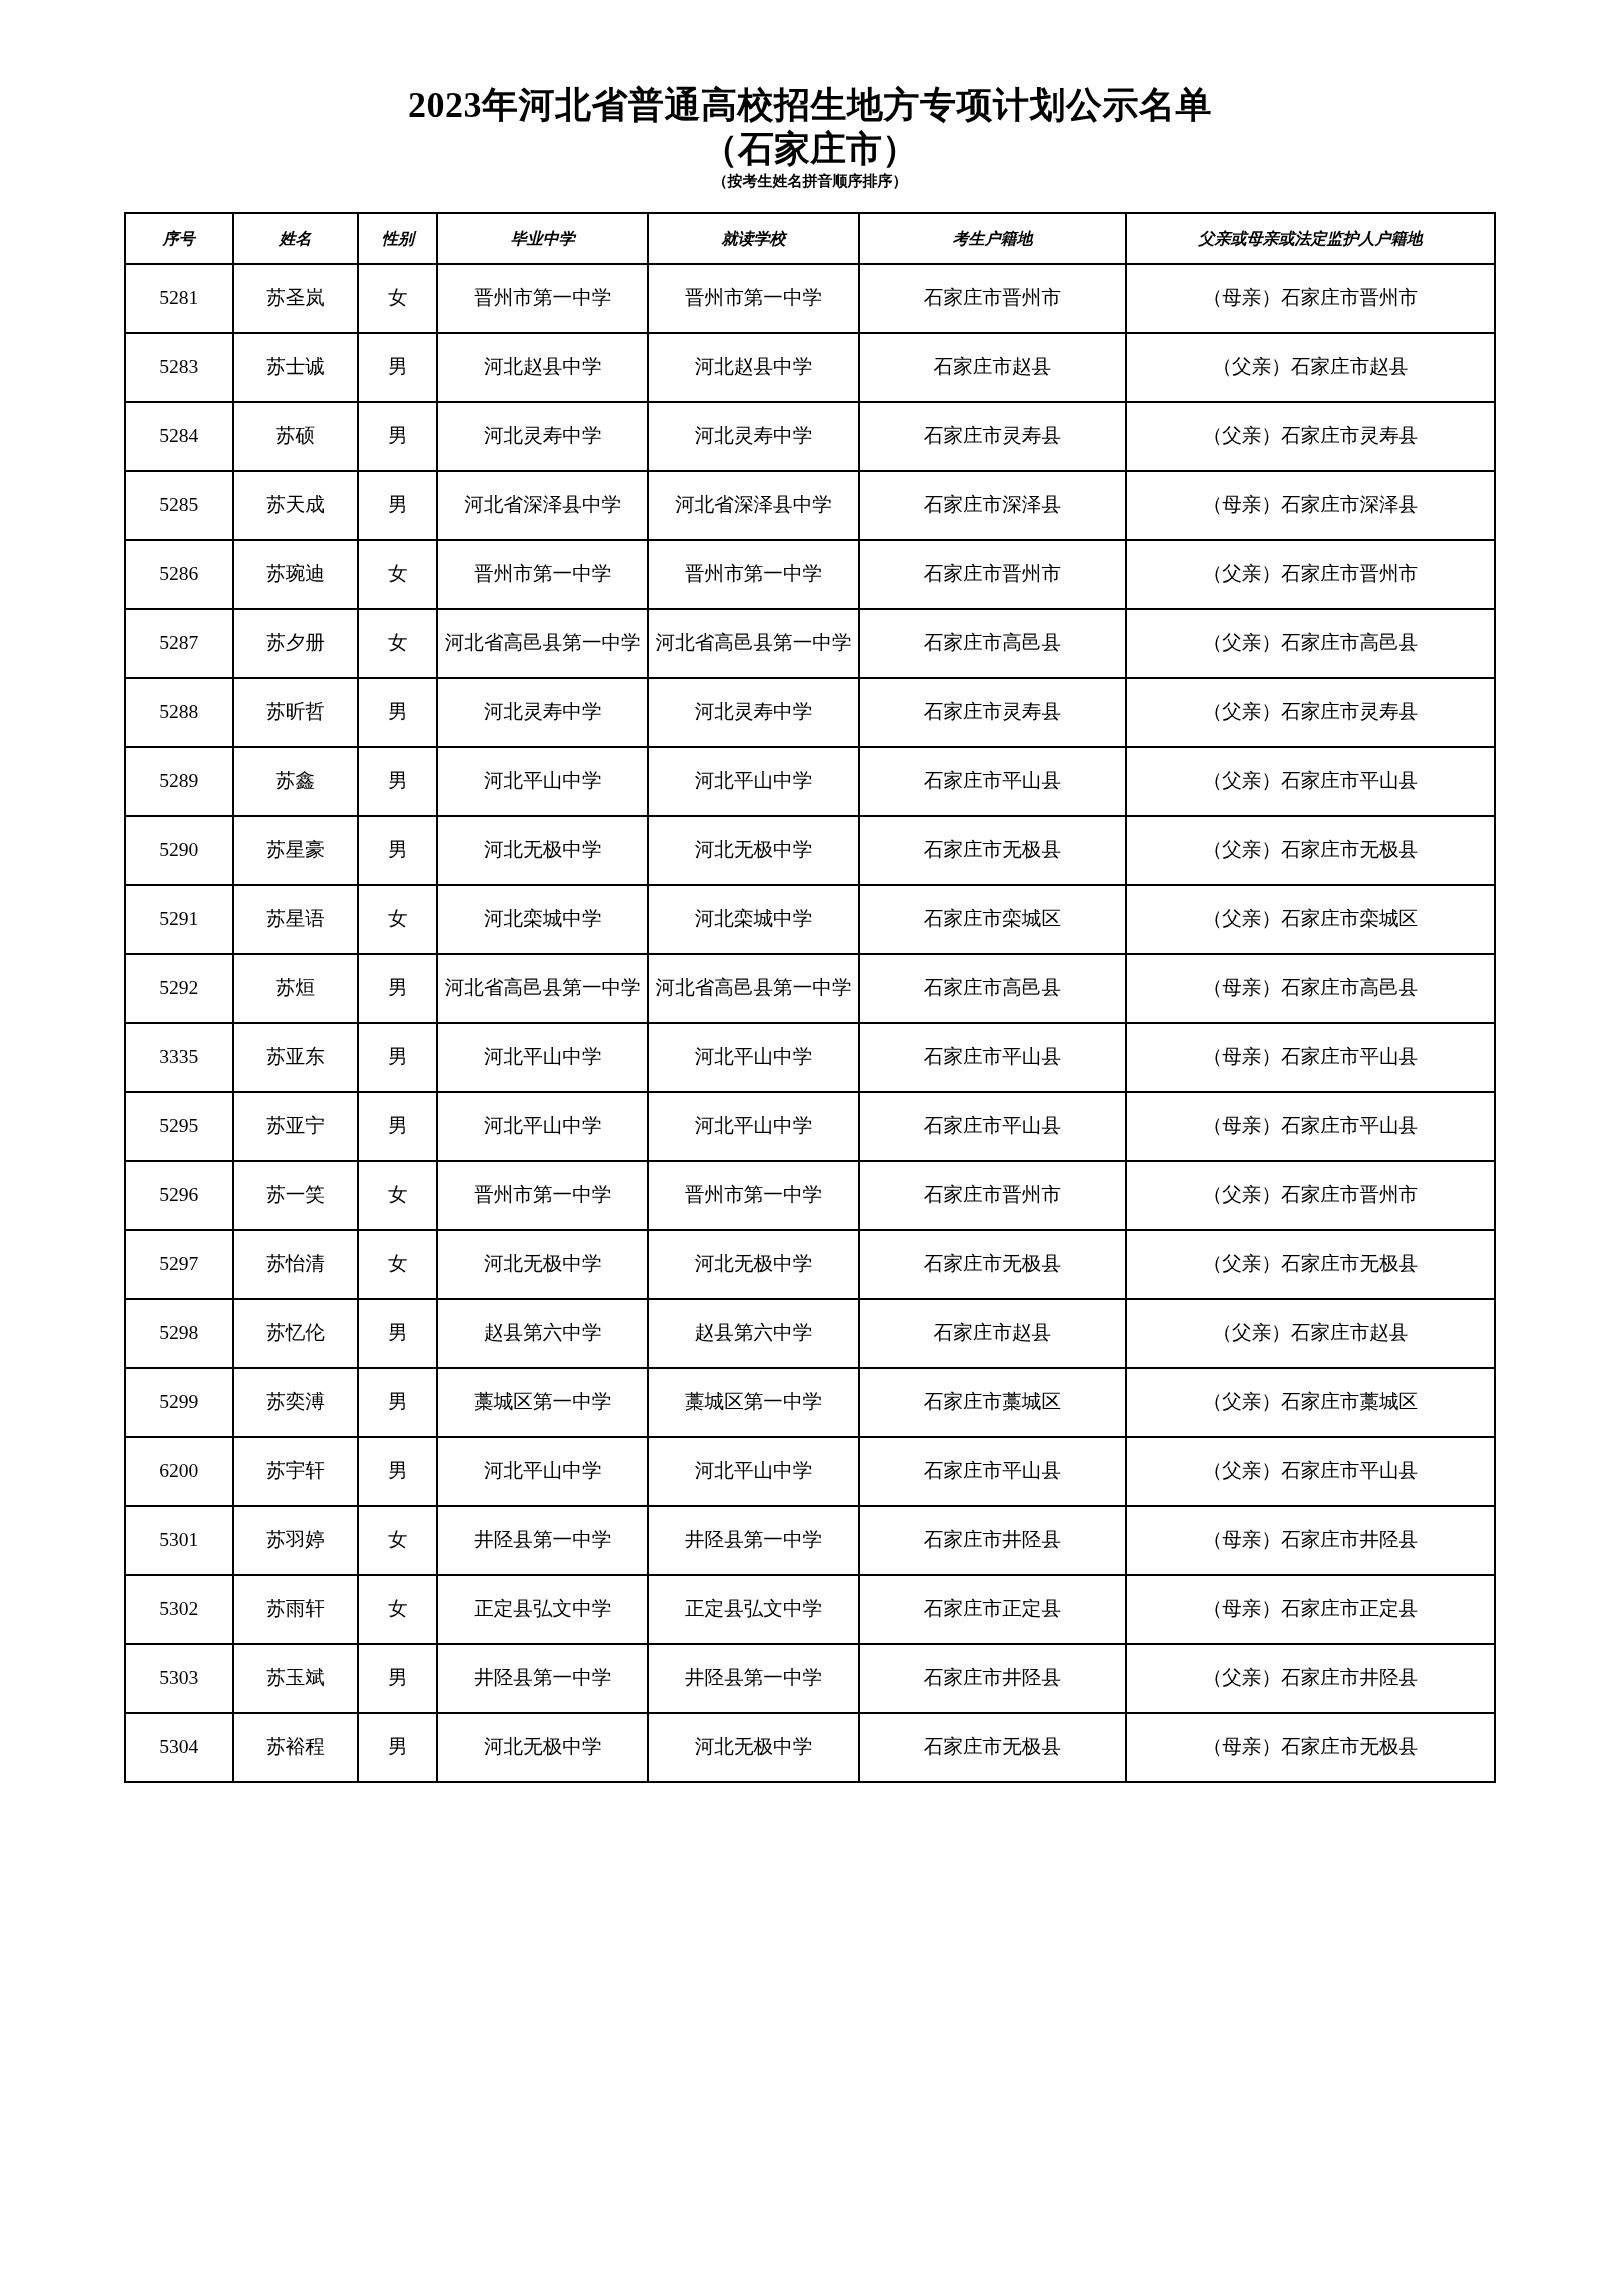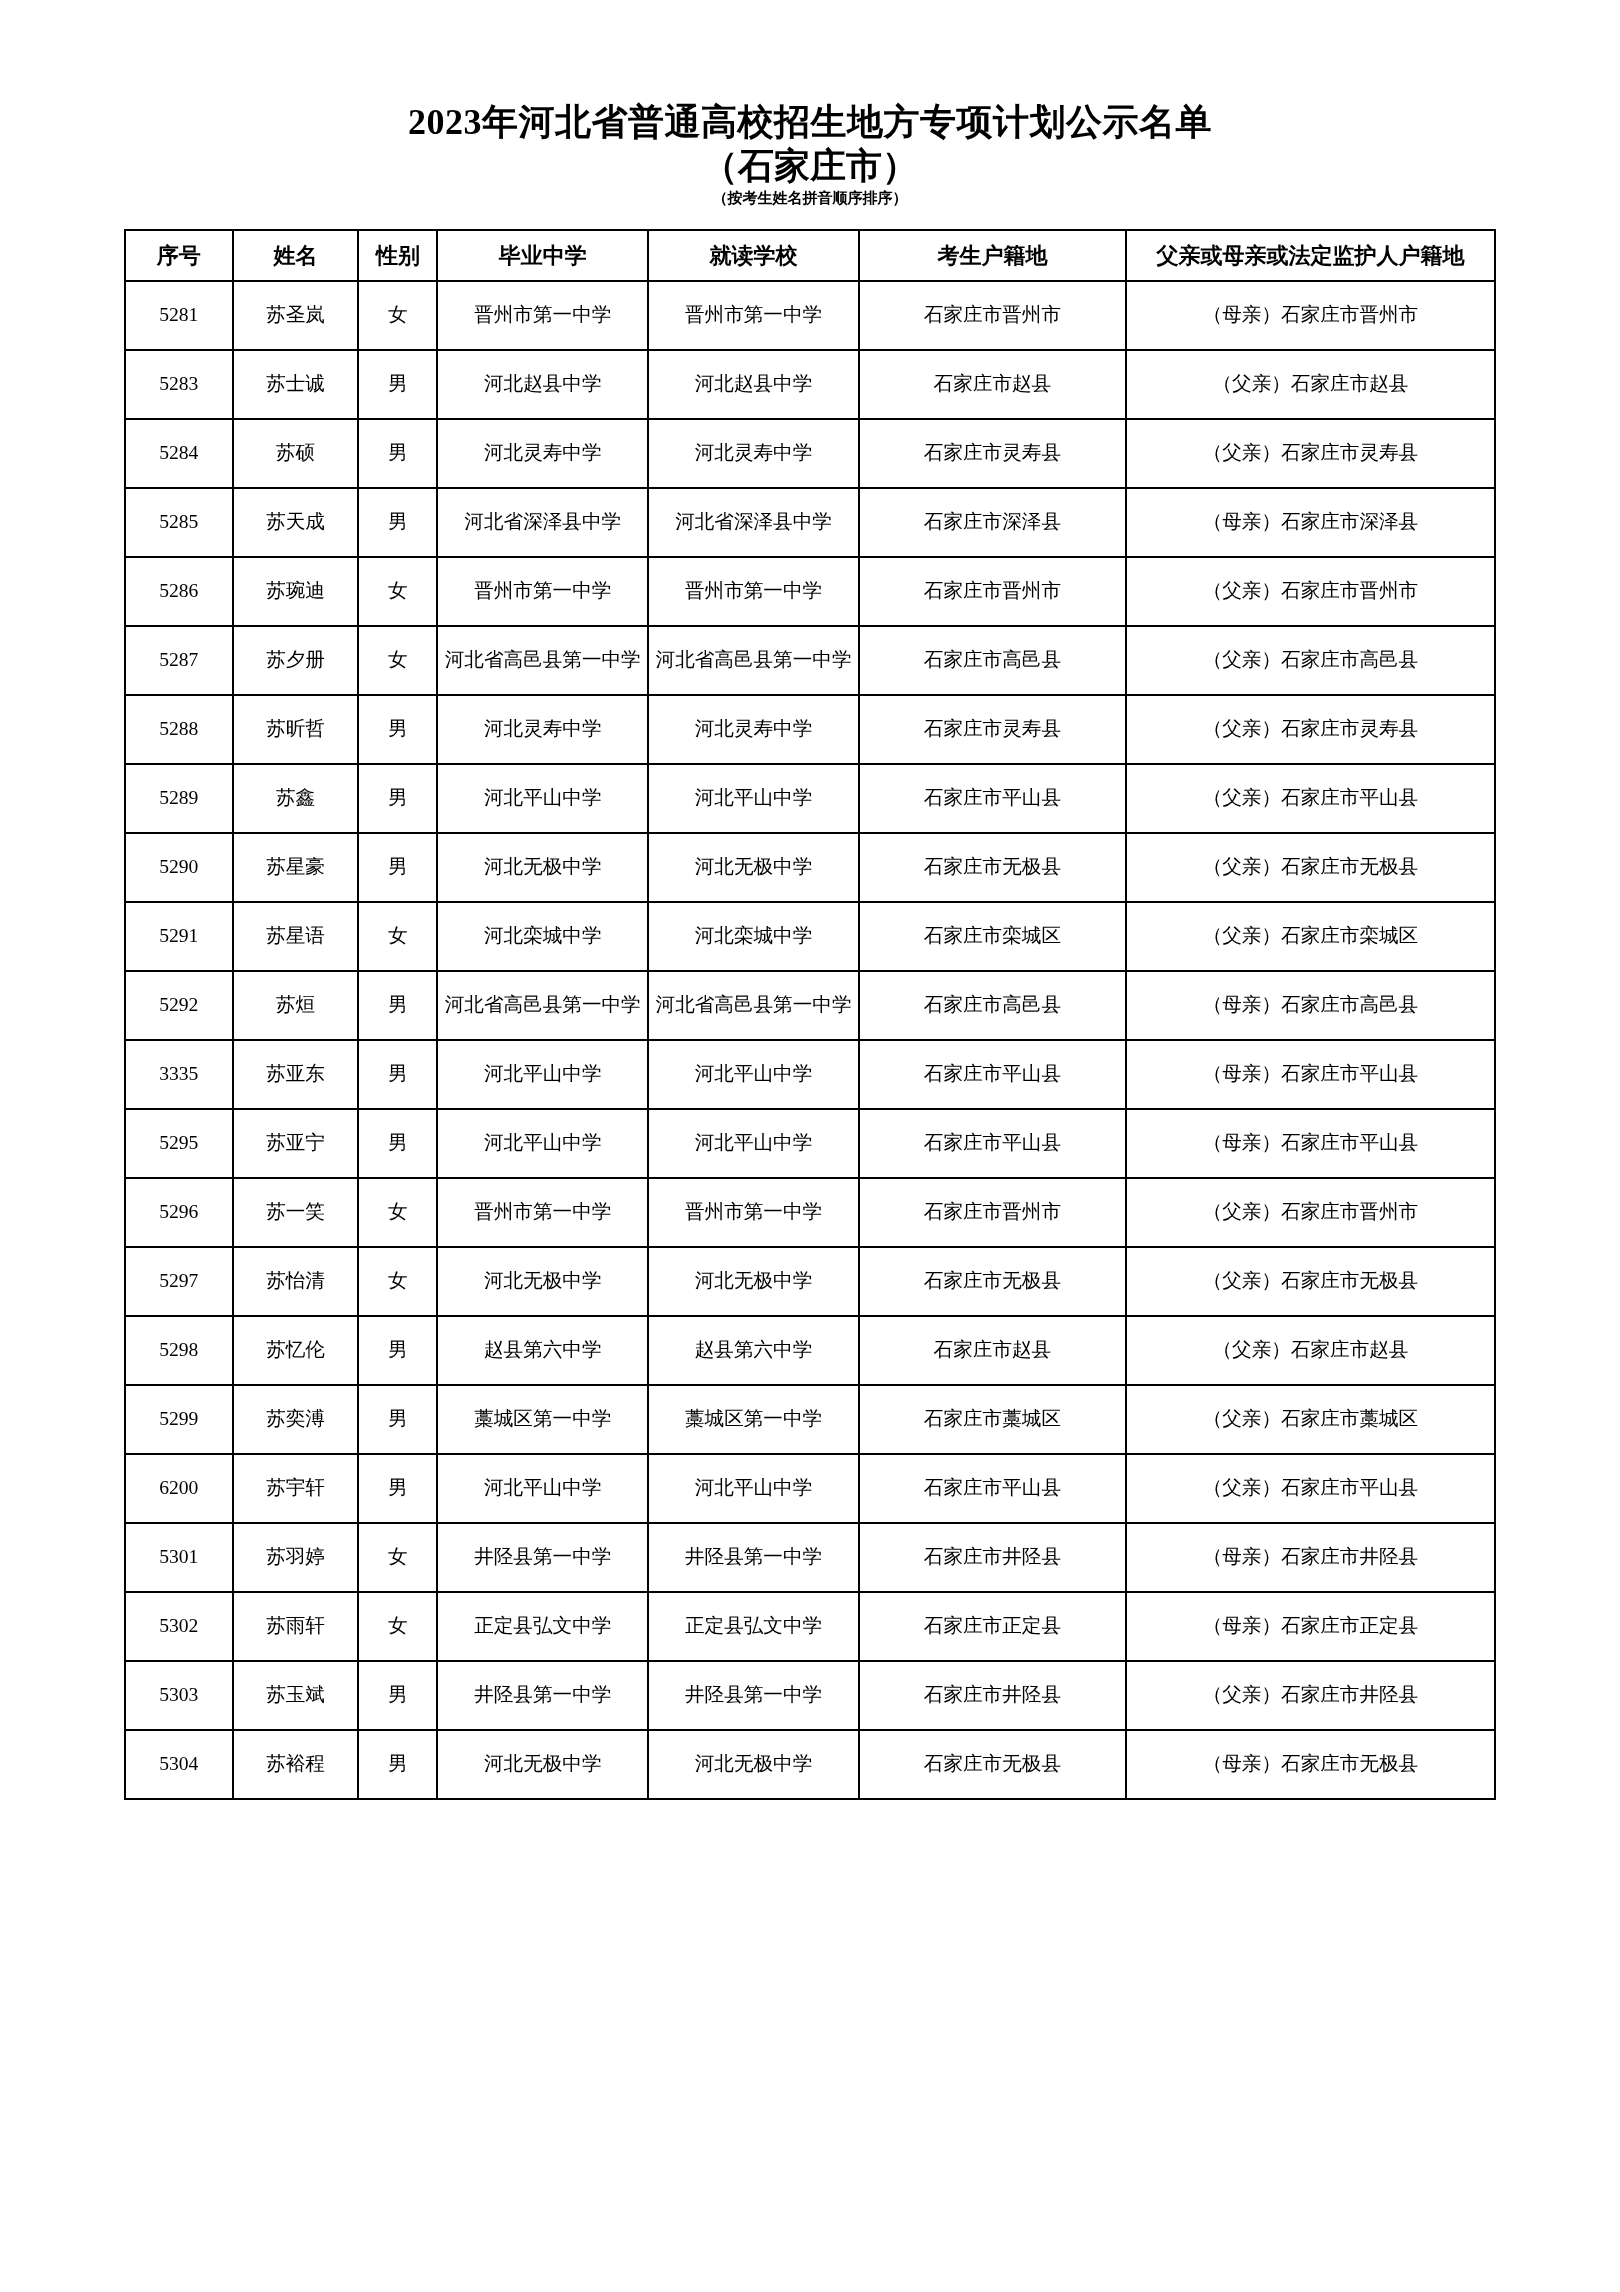--- a/index.html
+++ b/index.html
@@ -12,21 +12,21 @@
     height: 2293px;
     font-family: "Liberation Serif", "DejaVu Serif", serif;
     color: #000000;
     -webkit-font-smoothing: none;
   }
   .page {
     position: relative;
     width: 1620px;
     height: 2293px;
     box-sizing: border-box;
-    padding: 17px;
+    padding: 0;
   }
   .title-block {
     padding-top: 82px;
     text-align: center;
   }
   .doc-title-line1 {
     font-size: 36px;
     font-weight: bold;
     letter-spacing: 0.5px;
     line-height: 1.28;
@@ -62,21 +62,22 @@
     border: 2px solid #000000;
     text-align: center;
     vertical-align: middle;
     padding: 2px 2.9px;
     line-height: 1.25;
     font-weight: bold;
     font-family: "Liberation Serif", "DejaVu Serif", serif;
   }
   table.roster thead th {
     height: 45px;
-    font-size: 22px;
+    font-size: 16px;
+    font-style: italic;
   }
   table.roster tbody td {
     height: 63px;
     font-weight: normal;
   }
   td.c-seq    { width: 86px;  }
   td.c-name   { width: 102px; }
   td.c-sex    { width: 61px;  }
   td.c-grad   { width: 176px; }
   td.c-study  { width: 176px; }

